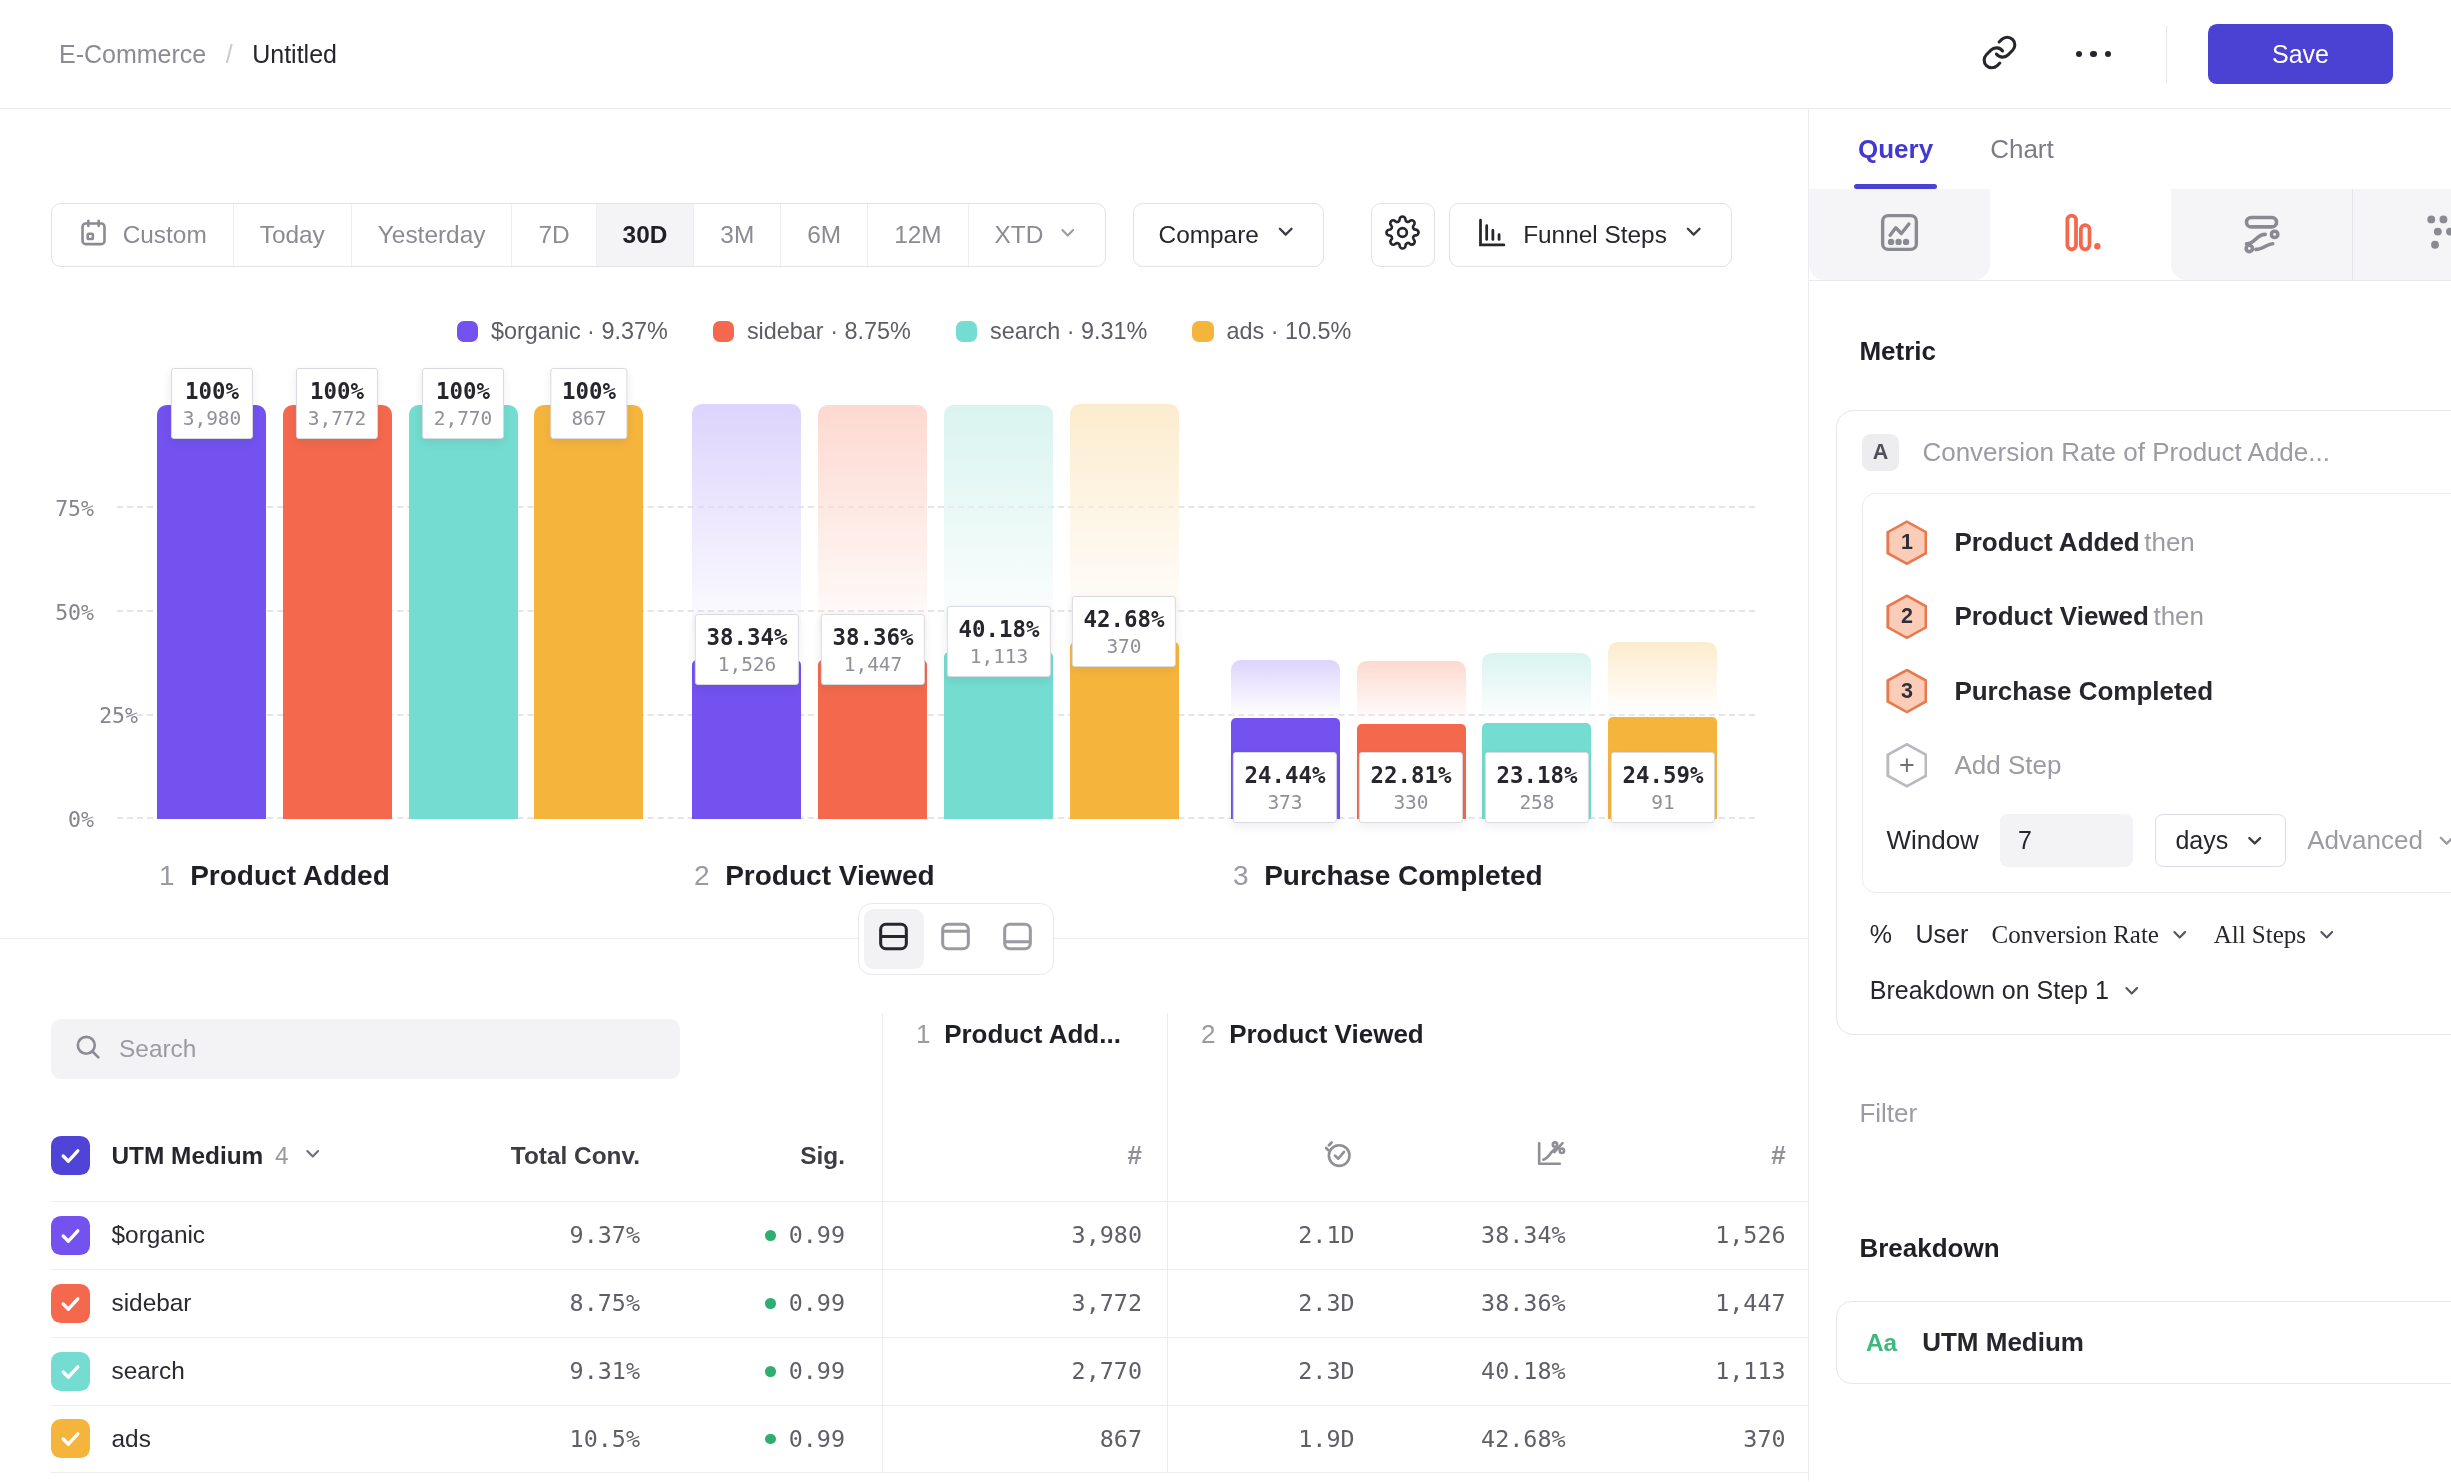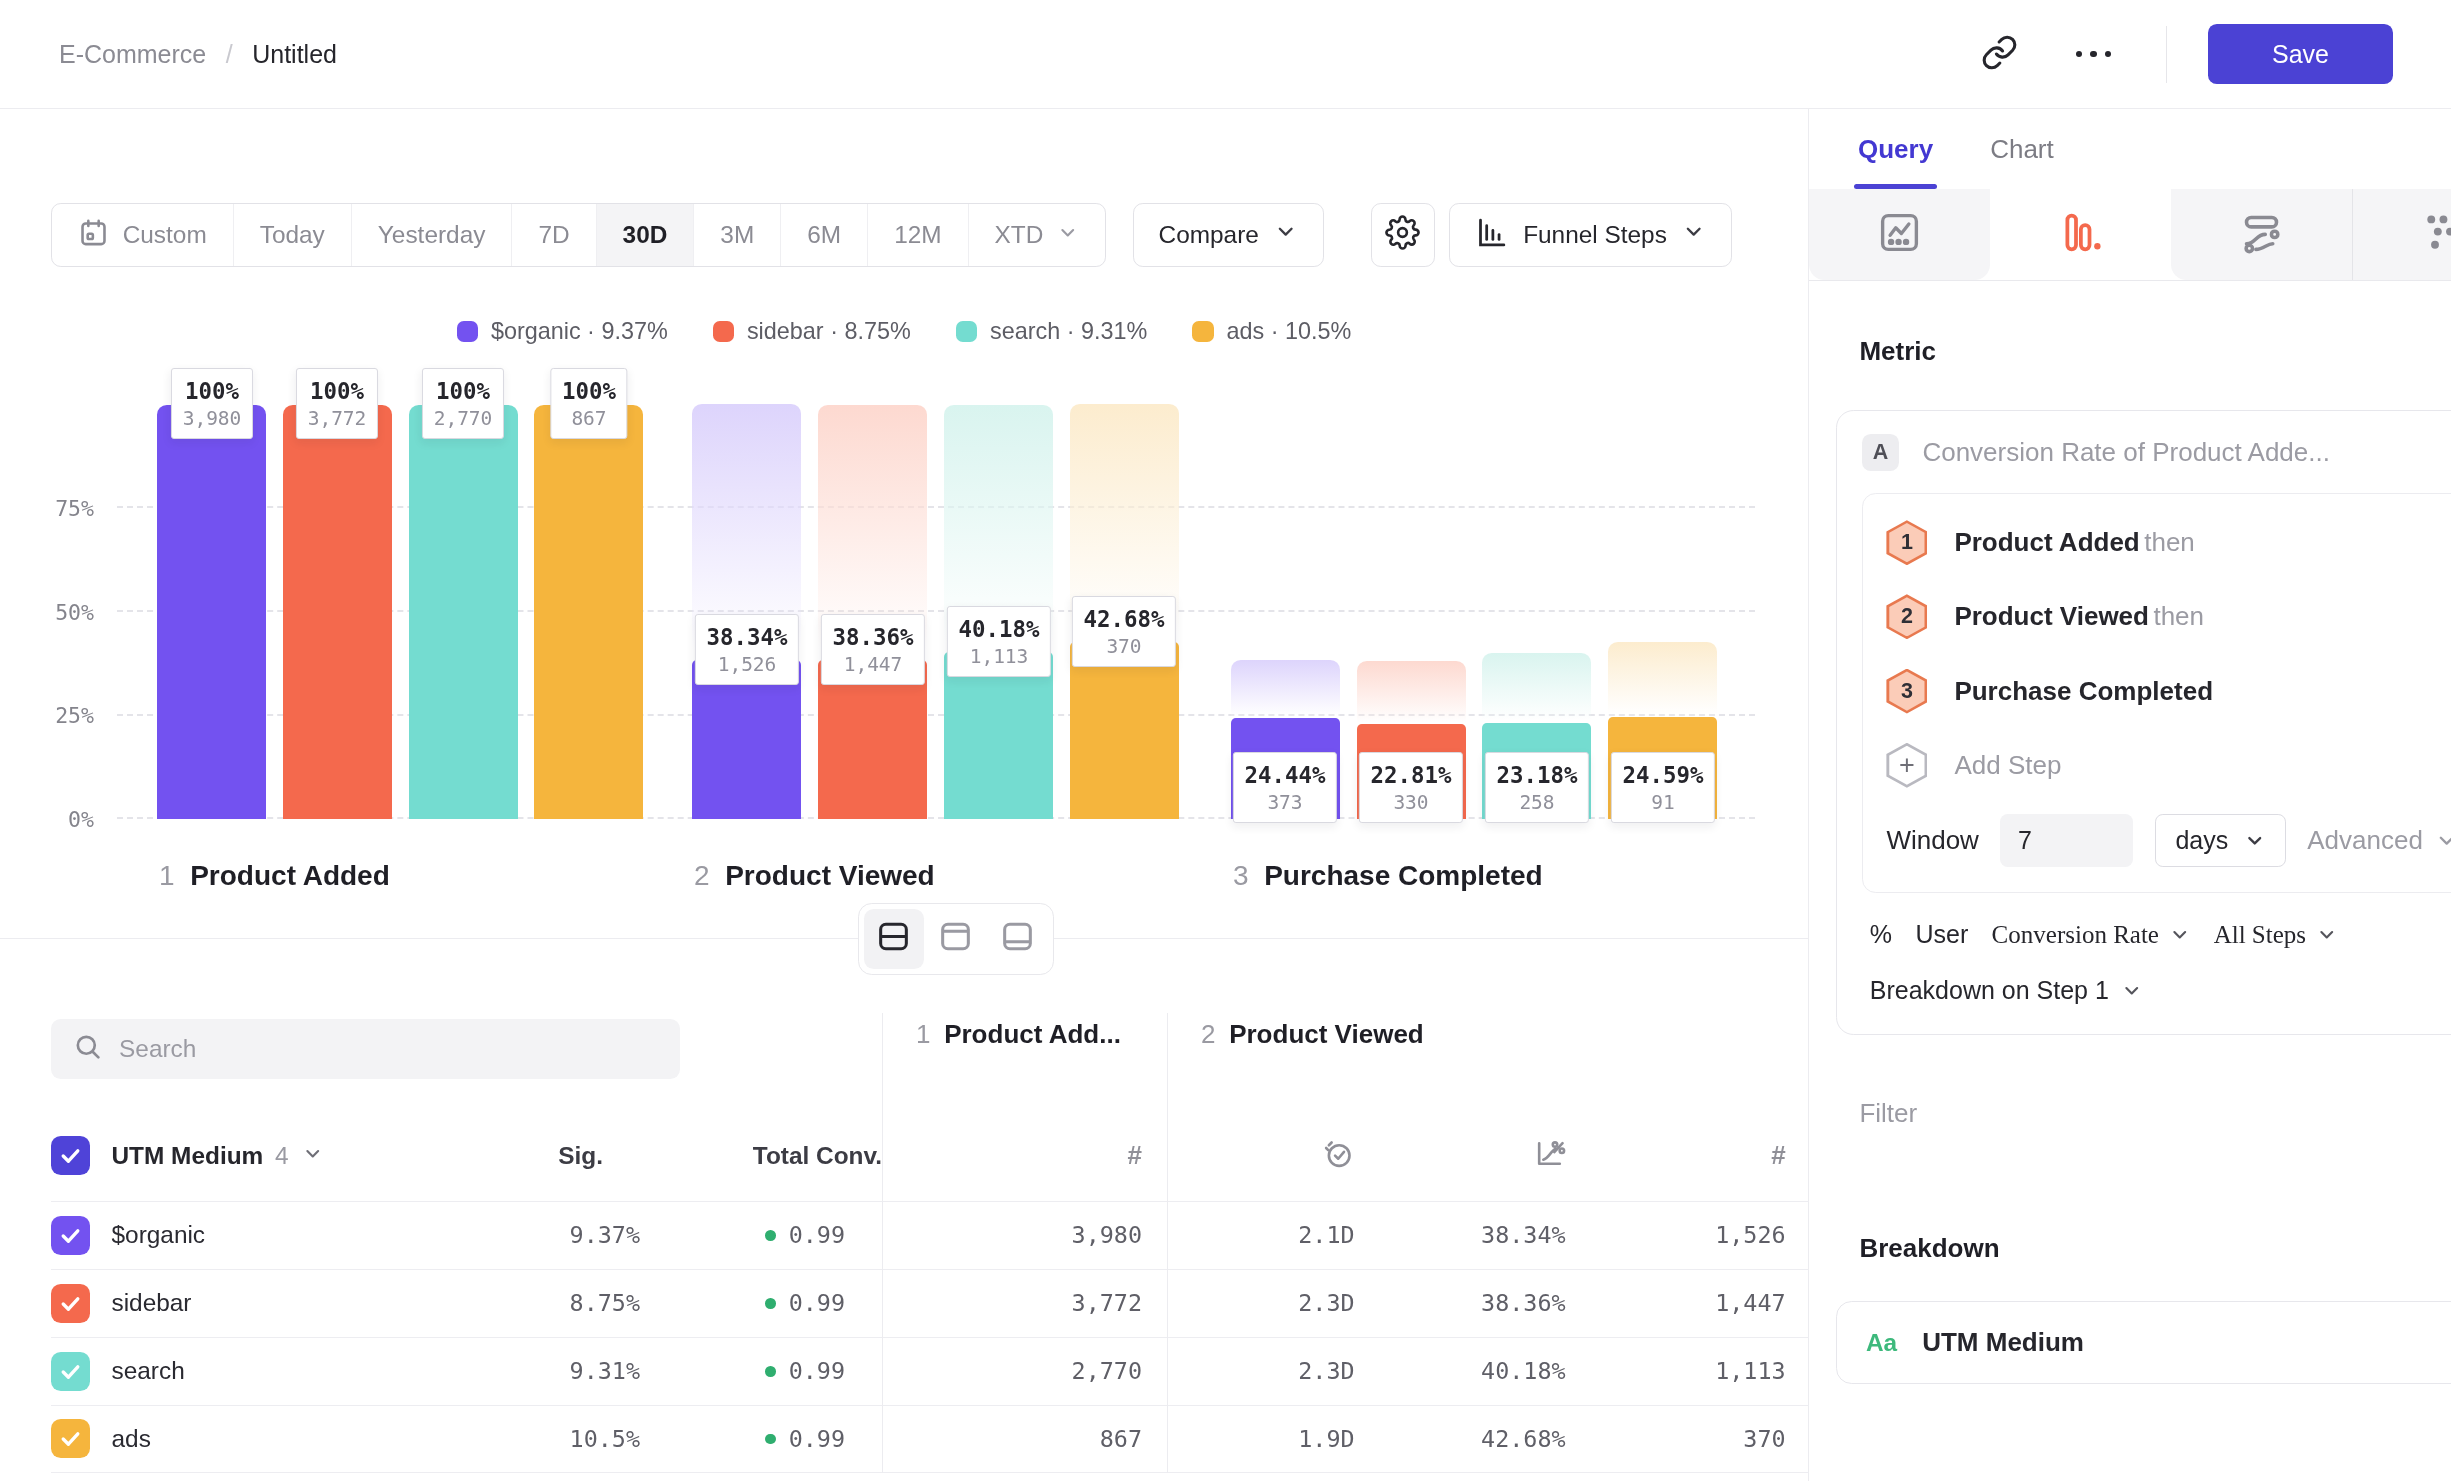--- a/index.html
+++ b/index.html
@@ -267,21 +267,21 @@
         <div class="legend-item">
           <span class="legend-swatch" style="background: rgb(245, 181, 61);"></span>
           <span class="legend-label">ads · 10.5%</span>
         </div>
       </div>
 
     <div class="chart">
         <div class="gridline" style="bottom: 93px;"></div>
         <div class="ylab mono" style="bottom: 80px;">0%</div>
         <div class="gridline" style="bottom: 196px;"></div>
-        <div class="ylab mono" style="bottom: 184px;">25%</div>
+        <div class="ylab mono" style="bottom: 184px; margin-left: 44px;">25%</div>
         <div class="gridline" style="bottom: 300px;"></div>
         <div class="ylab mono" style="bottom: 287px;">50%</div>
         <div class="gridline" style="bottom: 404px;"></div>
         <div class="ylab mono" style="bottom: 391px;">75%</div>
         <div class="bar" style="left: 157px; bottom: 93px; height: 414px; background: rgb(115, 82, 240); border-radius: 9.8px 9.8px 0px 0px;"></div>
         <div class="vlabel" style="left: 212px; bottom: 473px;">
           <div class="pct mono">100%</div>
           <div class="cnt mono">3,980</div>
         </div>
         <div class="bar" style="left: 692px; bottom: 252px; height: 256px; background: linear-gradient(rgb(221, 212, 252) 0%, rgba(255, 255, 255, 0.12) 96%); border-radius: 9.8px 9.8px 0px 0px;"></div>
@@ -399,22 +399,22 @@
               <svg width="25" height="25" viewBox="0 0 24 24" fill="none" stroke="#fff" stroke-width="3.2" stroke-linecap="round" stroke-linejoin="round">
                 <polyline points="5 12.5 10 17.5 19 7.5"></polyline>
               </svg>
             </span>
  <span class="grp-name">UTM Medium</span>
  <span class="grp-count">4</span>
  <span style="margin-left:13.7px"><svg width="21.5" height="21.5" viewBox="0 0 24 24" fill="none" stroke="#6f6f77" stroke-width="2.4" stroke-linecap="round" stroke-linejoin="round">
                 <polyline points="6 9 12 15 18 9"></polyline>
               </svg></span>
           </div>
+          <div class="cell rowB-cell r colhead">Total Conv.</div>
           <div class="cell rowB-cell r colhead pr38">Sig.</div>
-          <div class="cell rowB-cell r colhead">Total Conv.</div>
           <div class="cell rowB-cell r bl pr26 subicon">
             <span><span class="hash">#</span></span>
           </div>
           <div class="cell rowB-cell r pr24 subicon bl">
             <span><svg width="33" height="33" viewBox="0 0 24 24" fill="none" stroke="#8f8f97" stroke-width="1.9" stroke-linecap="round" stroke-linejoin="round">
                 <circle cx="12.5" cy="13.5" r="7.5"></circle>
                 <polyline points="9.5 13.5 11.8 15.8 16 10.8"></polyline>
                 <path d="M5 6 7 4M4.5 9.5 3 8"></path>
               </svg></span>
           </div>

